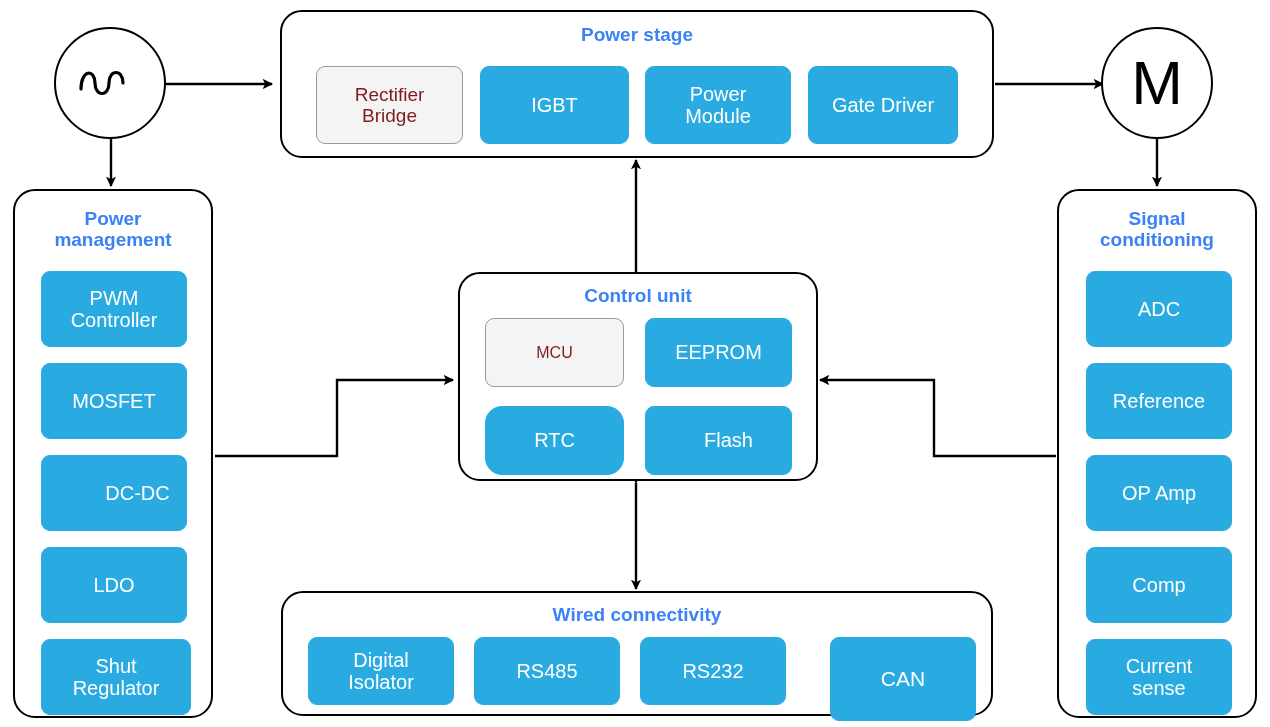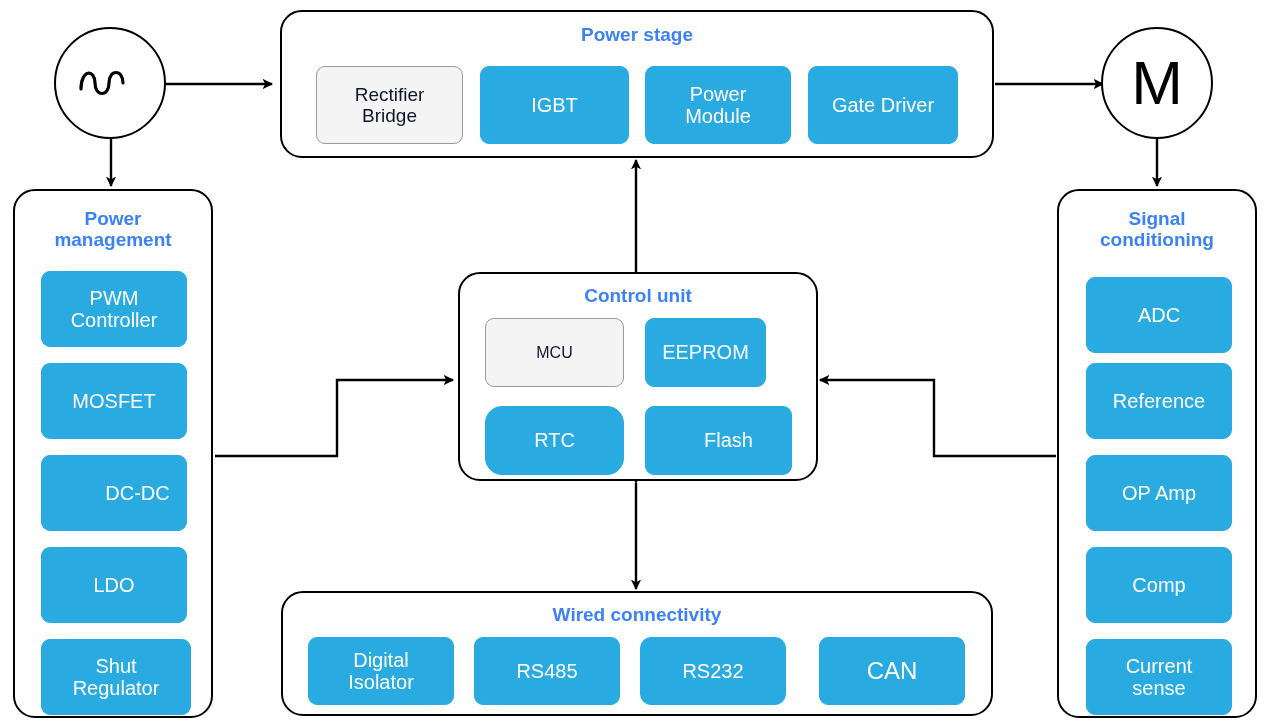--- a/index.html
+++ b/index.html
@@ -58,21 +58,21 @@
     line-height: 1.12;
     white-space: pre-line;
   }
   .blk.blue {
     background: #29ABE2;
     color: #ffffff;
     border: 1px solid #29ABE2;
   }
   .blk.grey {
     background: #F4F4F4;
-    color: #0f172a;
+    color: #7f1d1d;
     border: 1.6px solid #9a9a9a;
   }
 
   
   .node {
     position: absolute;
     box-sizing: border-box;
     border: 2.5px solid #000000;
     border-radius: 50%;
     background: #ffffff;
@@ -156,40 +156,40 @@
     <div class="blk blue" style="left:26px; top:264px; width:146px; height:76px; font-size:20px;padding-left:47px;">DC-DC</div>
     <div class="blk blue" style="left:26px; top:356px; width:146px; height:76px; font-size:20px;">LDO</div>
     <div class="blk blue" style="left:26px; top:448px; width:150px; height:76px; font-size:20px;text-align:center;">Shut
 Regulator</div>
   </div>
 
   <div class="group" style="left:458px; top:272px; width:360px; height:209px;">
     <div class="group-title" style="top:11px; font-size:19px;">Control unit</div>
 
     <div class="blk grey" style="left:25px; top:44px; width:139px; height:69px; font-size:16px;">MCU</div>
-    <div class="blk blue" style="left:185px; top:44px; width:121px; height:69px; font-size:20px;">EEPROM</div>
+    <div class="blk blue" style="left:185px; top:44px; width:147px; height:69px; font-size:20px;">EEPROM</div>
     <div class="blk blue" style="left:25px; top:132px; width:139px; height:69px; font-size:20px;border-radius:17px;">RTC</div>
     <div class="blk blue" style="left:185px; top:132px; width:147px; height:69px; font-size:20px;padding-left:20px;">Flash</div>
   </div>
 
   <div class="group" style="left:1057px; top:189px; width:200px; height:529px;">
     <div class="group-title" style="top:17px; font-size:19px;">Signal
 conditioning</div>
 
-    <div class="blk blue" style="left:27px; top:80px; width:146px; height:76px; font-size:20px;margin-top:6px;">ADC</div>
+    <div class="blk blue" style="left:27px; top:80px; width:146px; height:76px; font-size:20px;">ADC</div>
     <div class="blk blue" style="left:27px; top:172px; width:146px; height:76px; font-size:20px;">Reference</div>
     <div class="blk blue" style="left:27px; top:356px; width:146px; height:76px; font-size:20px;">Comp</div>
     <div class="blk blue" style="left:27px; top:264px; width:146px; height:76px; font-size:20px;">OP Amp</div>
     <div class="blk blue" style="left:27px; top:448px; width:146px; height:76px; font-size:20px;">Current
 sense</div>
   </div>
 
   <div class="group" style="left:281px; top:591px; width:712px; height:125px;">
     <div class="group-title" style="top:11px; font-size:19px;">Wired connectivity</div>
 
     <div class="blk blue" style="left:25px; top:44px; width:146px; height:68px; font-size:20px;">Digital
 Isolator</div>
     <div class="blk blue" style="left:191px; top:44px; width:146px; height:68px; font-size:20px;">RS485</div>
-    <div class="blk blue" style="left:357px; top:44px; width:146px; height:68px; font-size:20px;border-radius:11px;">RS232</div>
-    <div class="blk blue" style="left:536px; top:44px; width:146px; height:68px; font-size:24px;">CAN</div>
+    <div class="blk blue" style="left:357px; top:44px; width:146px; height:68px; font-size:20px;">RS232</div>
+    <div class="blk blue" style="left:547px; top:44px; width:146px; height:84px; font-size:21px;">CAN</div>
   </div>
 
 </div>
 
 </body></html>

